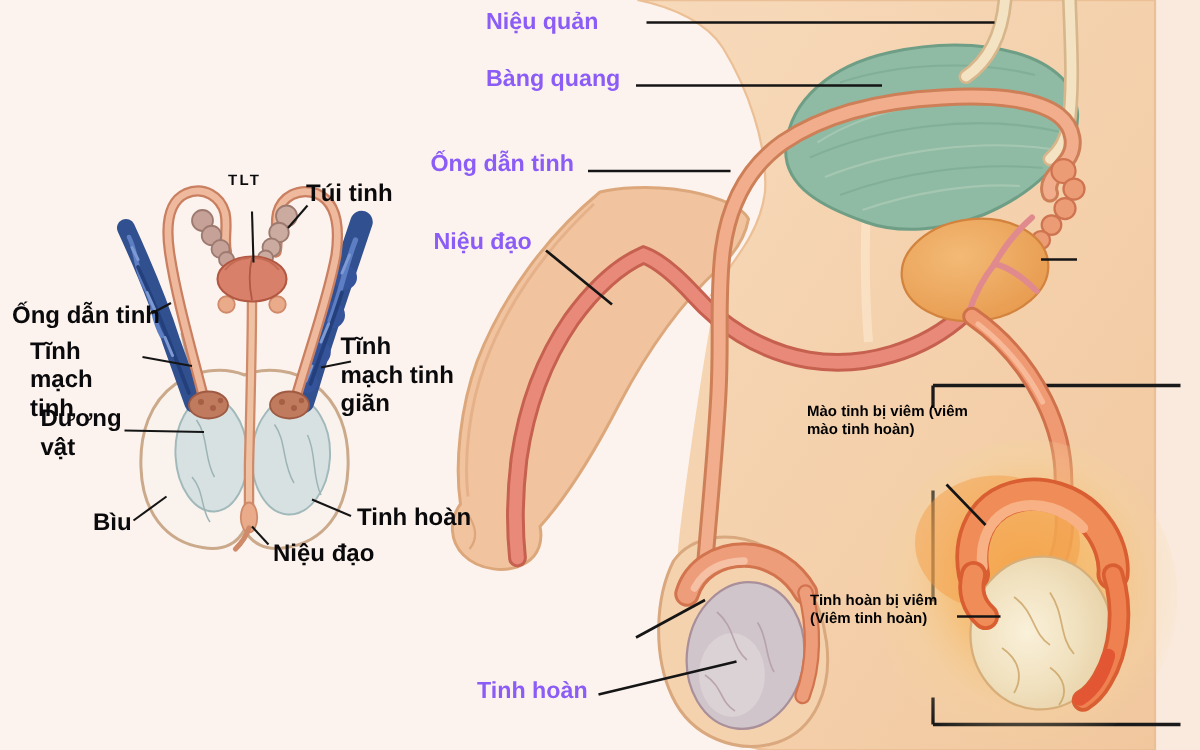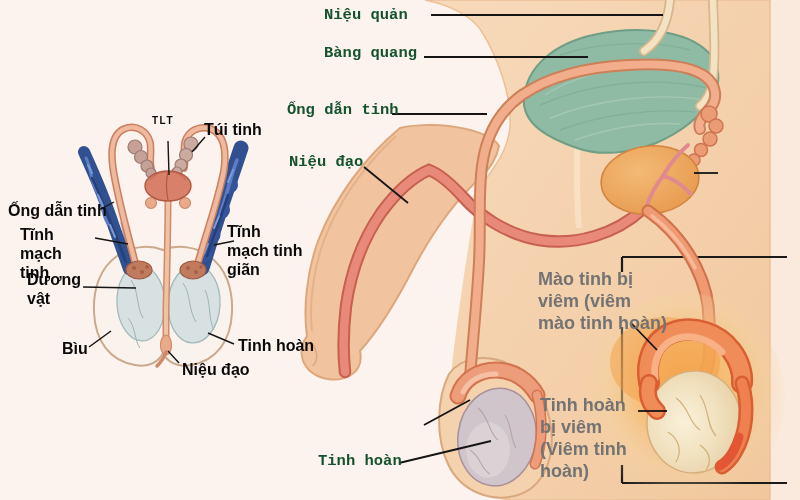--- a/index.html
+++ b/index.html
@@ -1,22 +1,22 @@
 <!DOCTYPE html>
 <html><head>
 <meta charset="utf-8">
 <style>
   html,body{margin:0;padding:0;background:#fdf3ee;}
   .stage{position:relative;width:800px;height:500px;background:#fdf3ee;overflow:hidden;
          font-family:"Liberation Sans",sans-serif;}
   .stage svg{position:absolute;left:0;top:0;}
   .lbl{position:absolute;font-weight:bold;line-height:1.18;white-space:nowrap;}
   .lbl-sm{font-size:16px;color:#0a0a0c;}
-  .lbl-md{font-size:15.5px;color:#14532d;font-family:Liberation Mono, monospace;}
-  .lbl-inset{font-size:18px;color:#737373;line-height:1.22;}
+  .lbl-md{font-size:15.5px;color:#8b5cf6;}
+  .lbl-inset{font-size:10px;color:#000000;line-height:1.22;}
   .wrap{white-space:normal;}
   .ctr{}
   .rt{text-align:right;}
 </style>
 </head>
 <body>
 
 <div class="stage">
 
 <svg width="800" height="500" viewBox="0 0 800 500">

